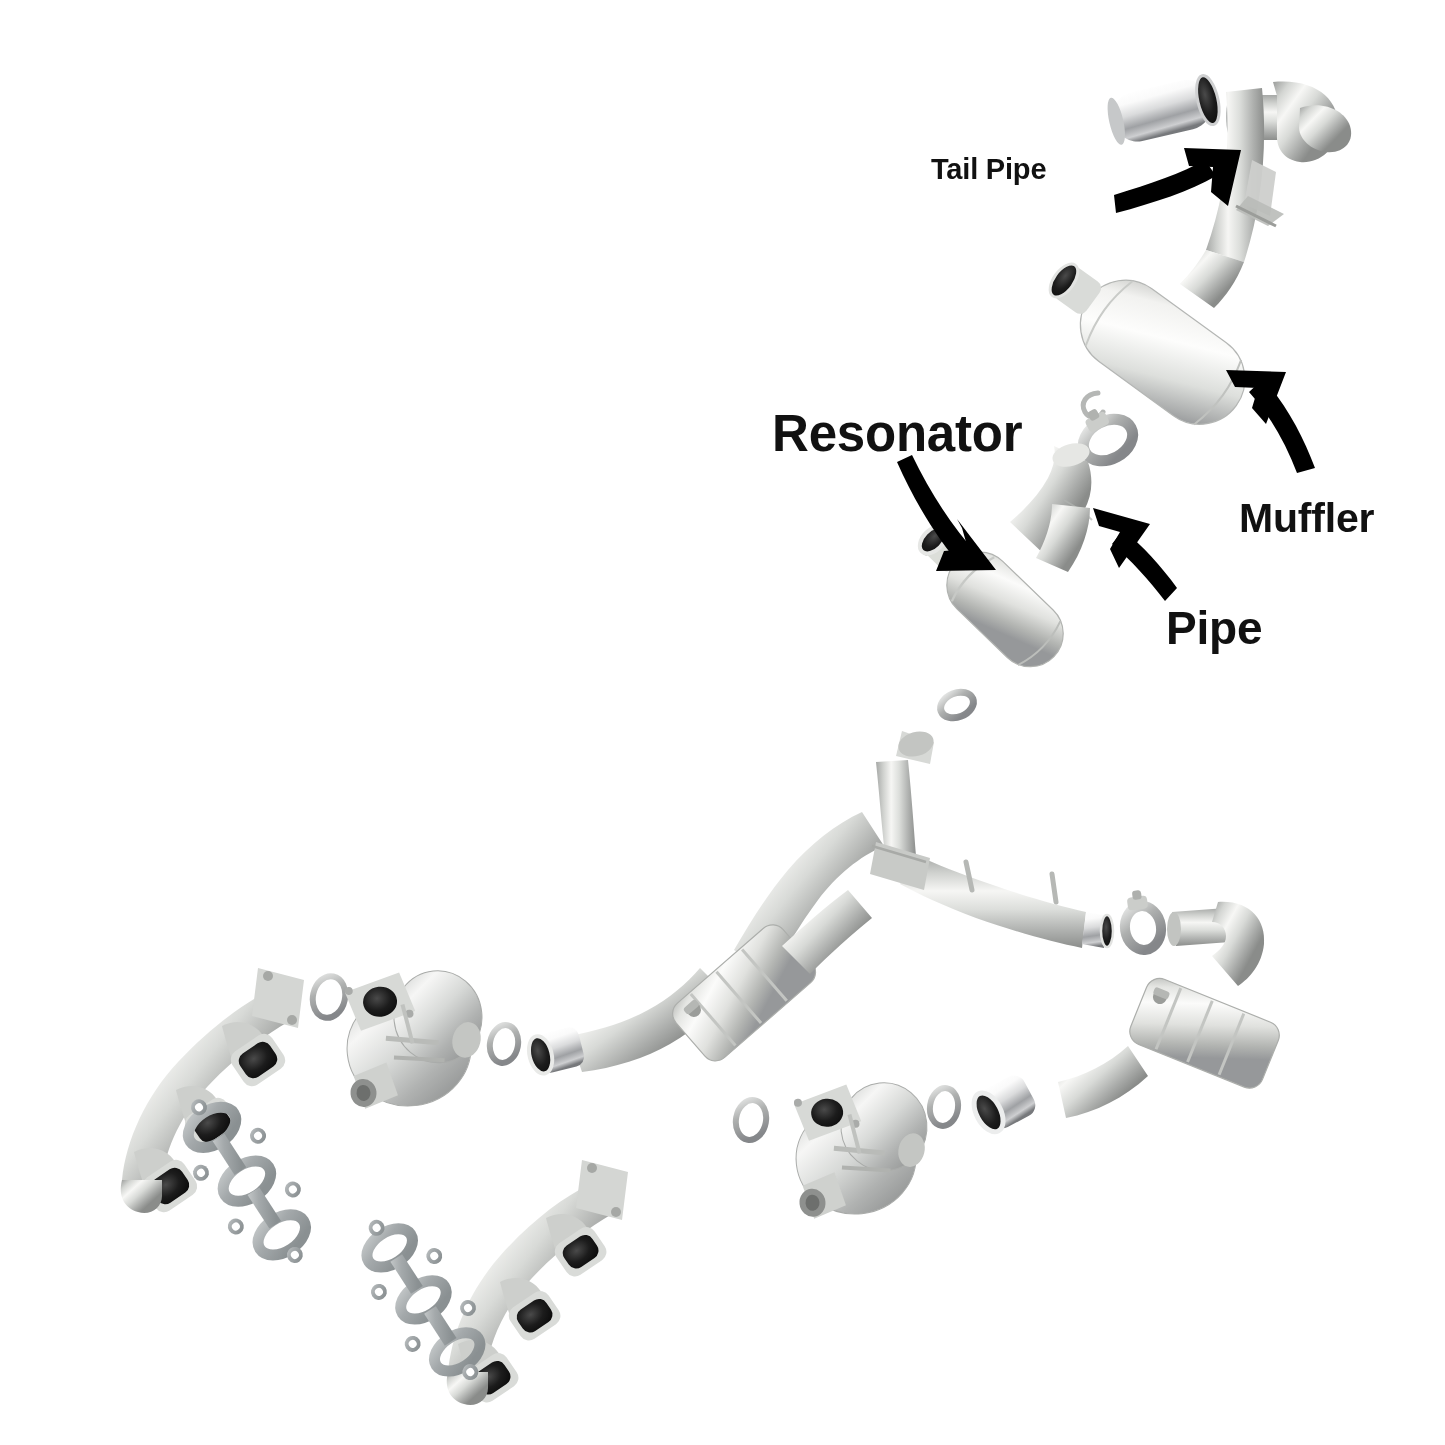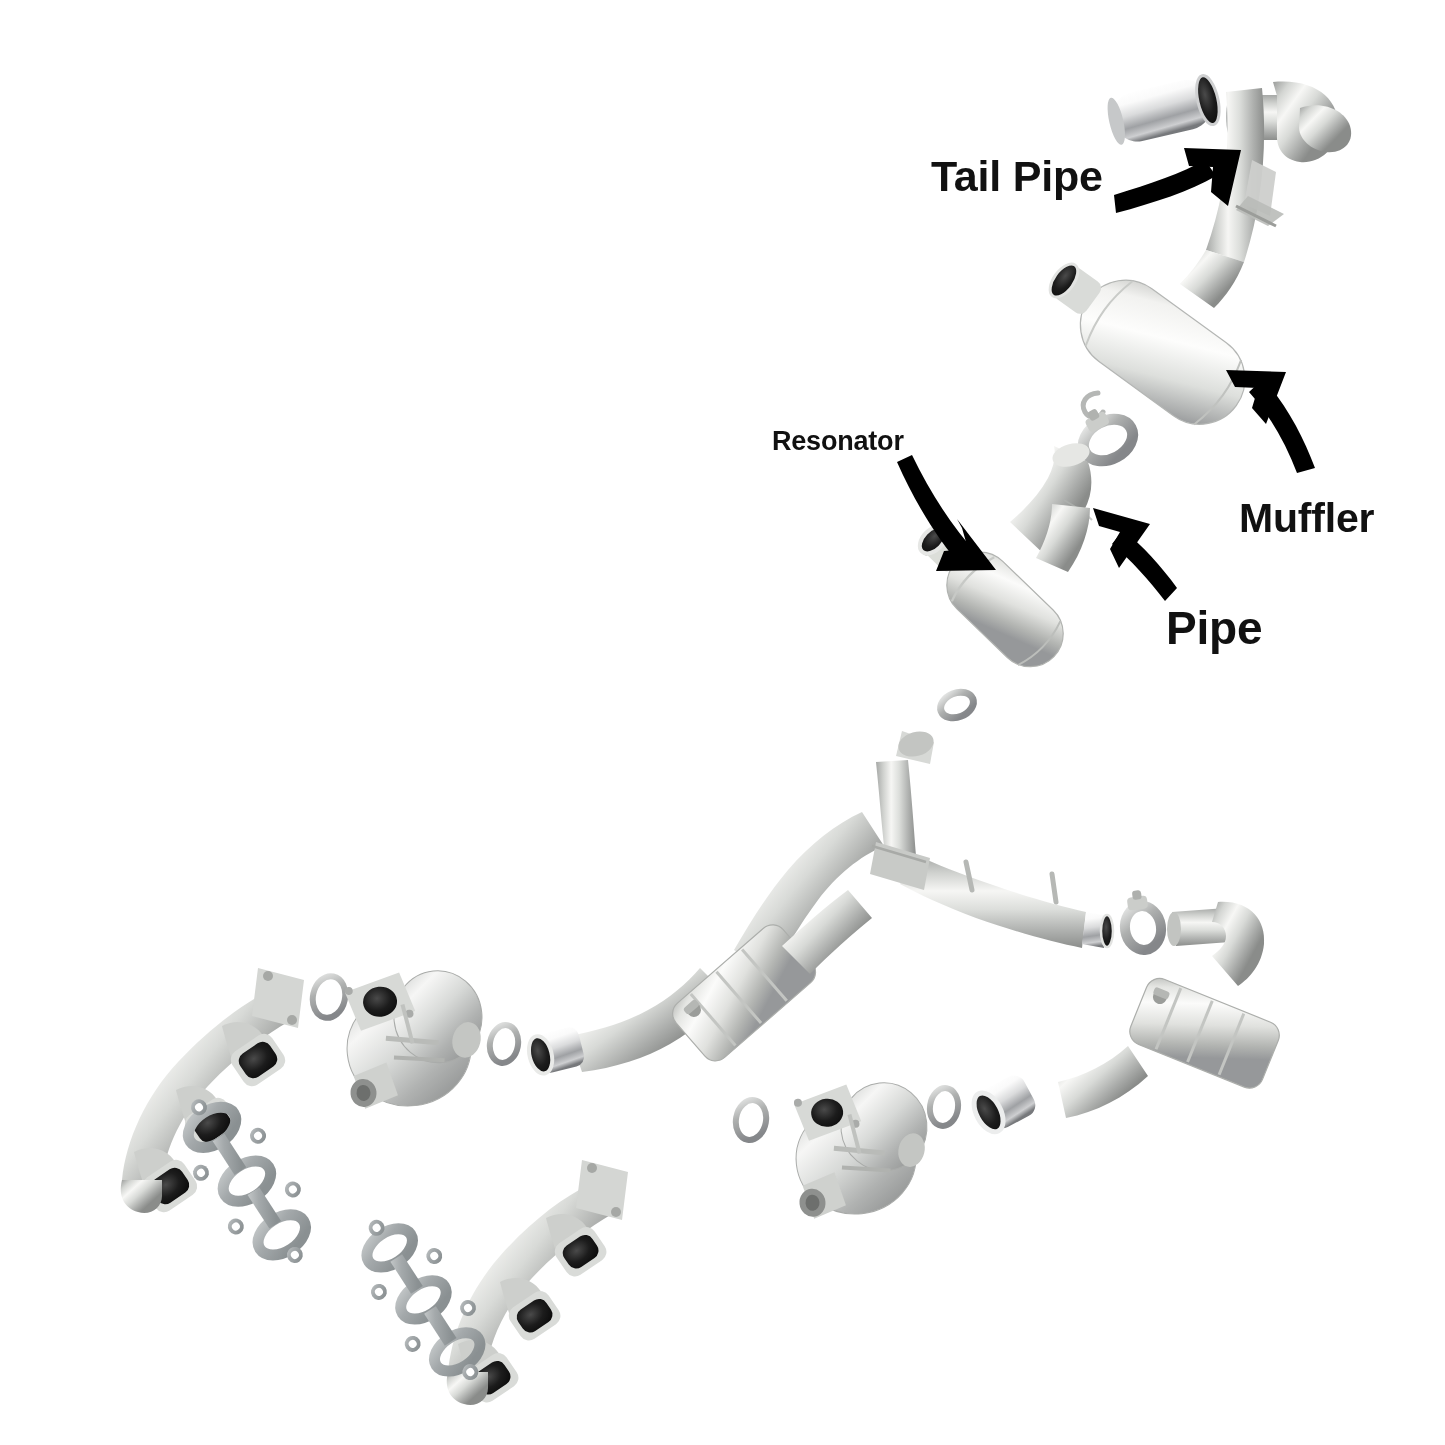--- a/index.html
+++ b/index.html
@@ -9,22 +9,22 @@
   #stage svg.layer{position:absolute;left:0;top:0;width:1445px;height:1445px;}
   .label{
     position:absolute;
     font-family:"Liberation Sans",sans-serif;
     font-weight:bold;
     color:#111111;
     white-space:nowrap;
     letter-spacing:-0.2px;
     line-height:1;
   }
-  .lbl-tail{left:931px;top:155px;font-size:43px;}
-  .lbl-reso{left:772px;top:408px;font-size:27px;margin-top:20px;}
+  .lbl-tail{left:931px;top:155px;font-size:29px;}
+  .lbl-reso{left:772px;top:408px;font-size:51px;}
   .lbl-muff{left:1239px;top:498px;font-size:41px;}
   .lbl-pipe{left:1166px;top:605px;font-size:46px;}
 </style>
 </head>
 <body>
 
 <div id="stage">
 
   <svg class="layer" viewBox="0 0 1445 1445">
     <defs>

